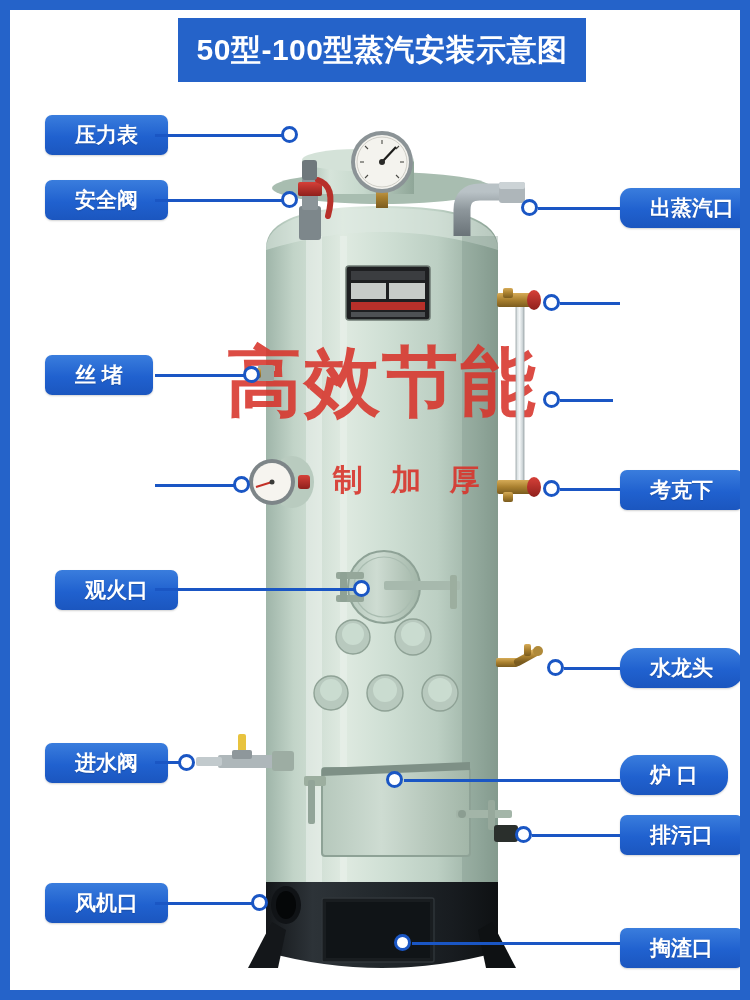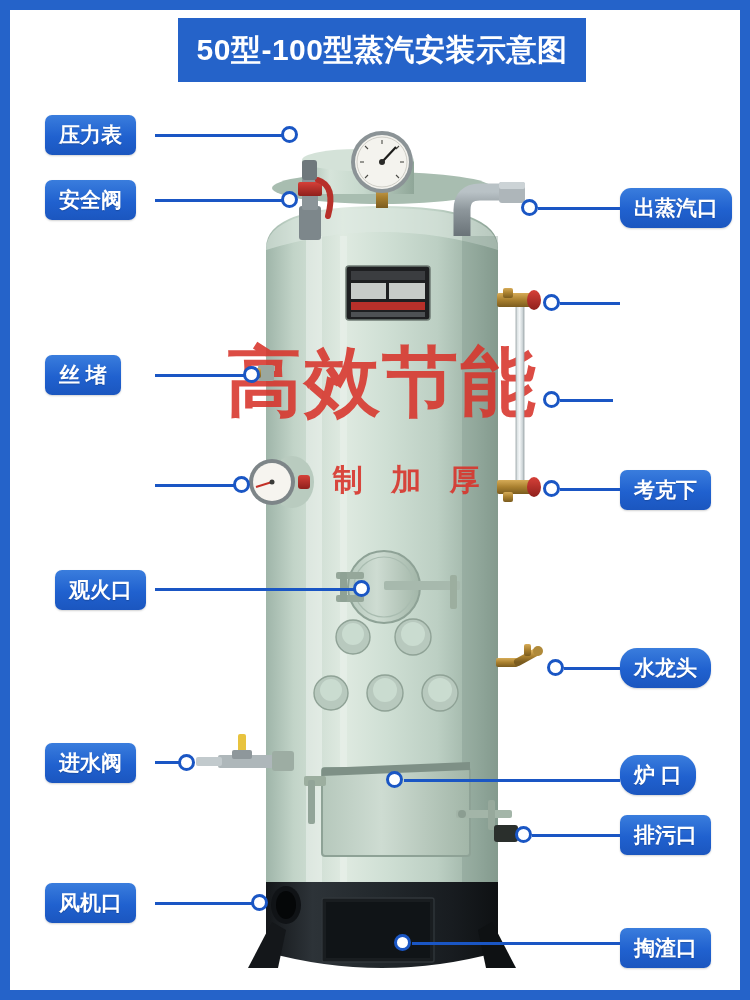--- a/index.html
+++ b/index.html
@@ -41,21 +41,21 @@
 
   
   .label {
     position: absolute;
     background: linear-gradient(180deg, #3a7ddd 0%, #2061cf 55%, #1b56bf 100%);
     border-radius: 7px;
     color: #ffffff;
     font-size: 21px;
     font-weight: bold;
     display: flex; align-items: center; justify-content: center;
-    padding: 0 14px;
+    padding: 0 30px;
     height: 40px;
     white-space: nowrap;
     box-shadow: 0 1px 2px rgba(0,0,0,0.18);
     text-shadow: 0 1px 1px rgba(0,0,0,0.18);
   }
 
   
   .leader {
     position: absolute;
     height: 3px;

